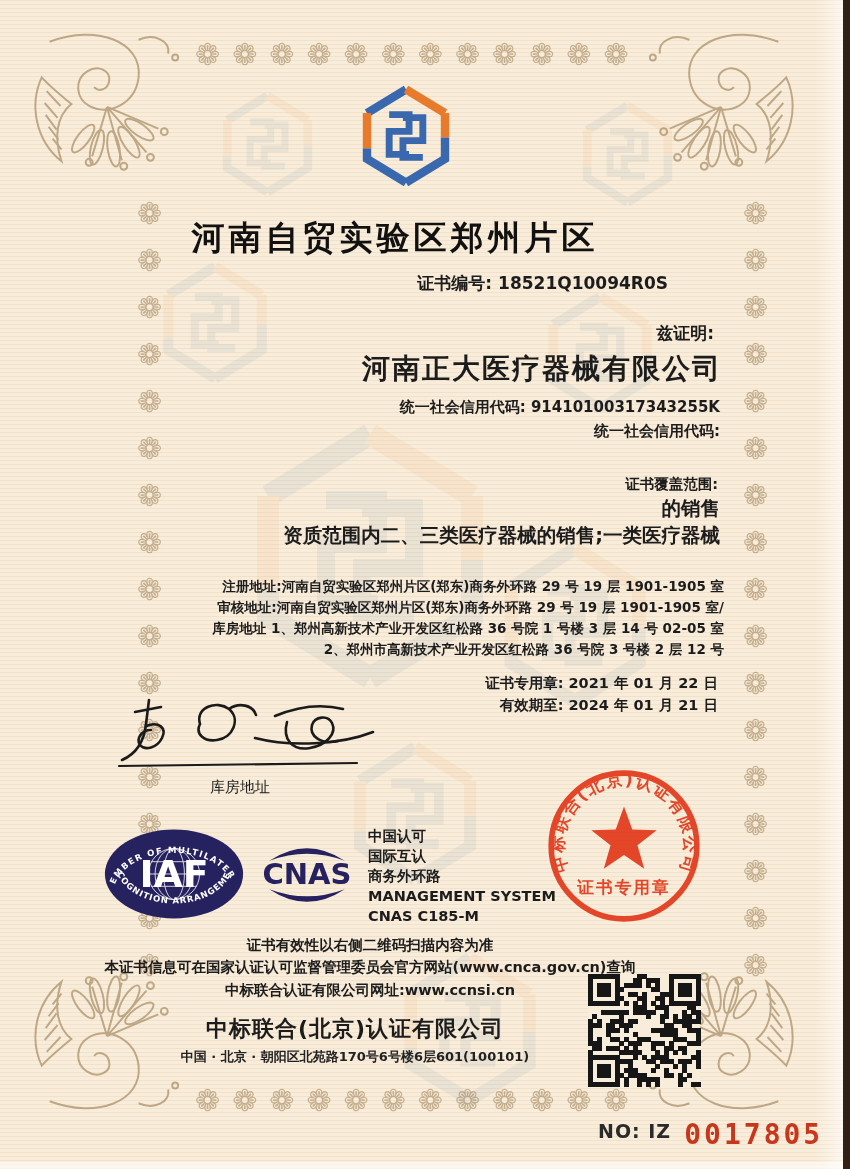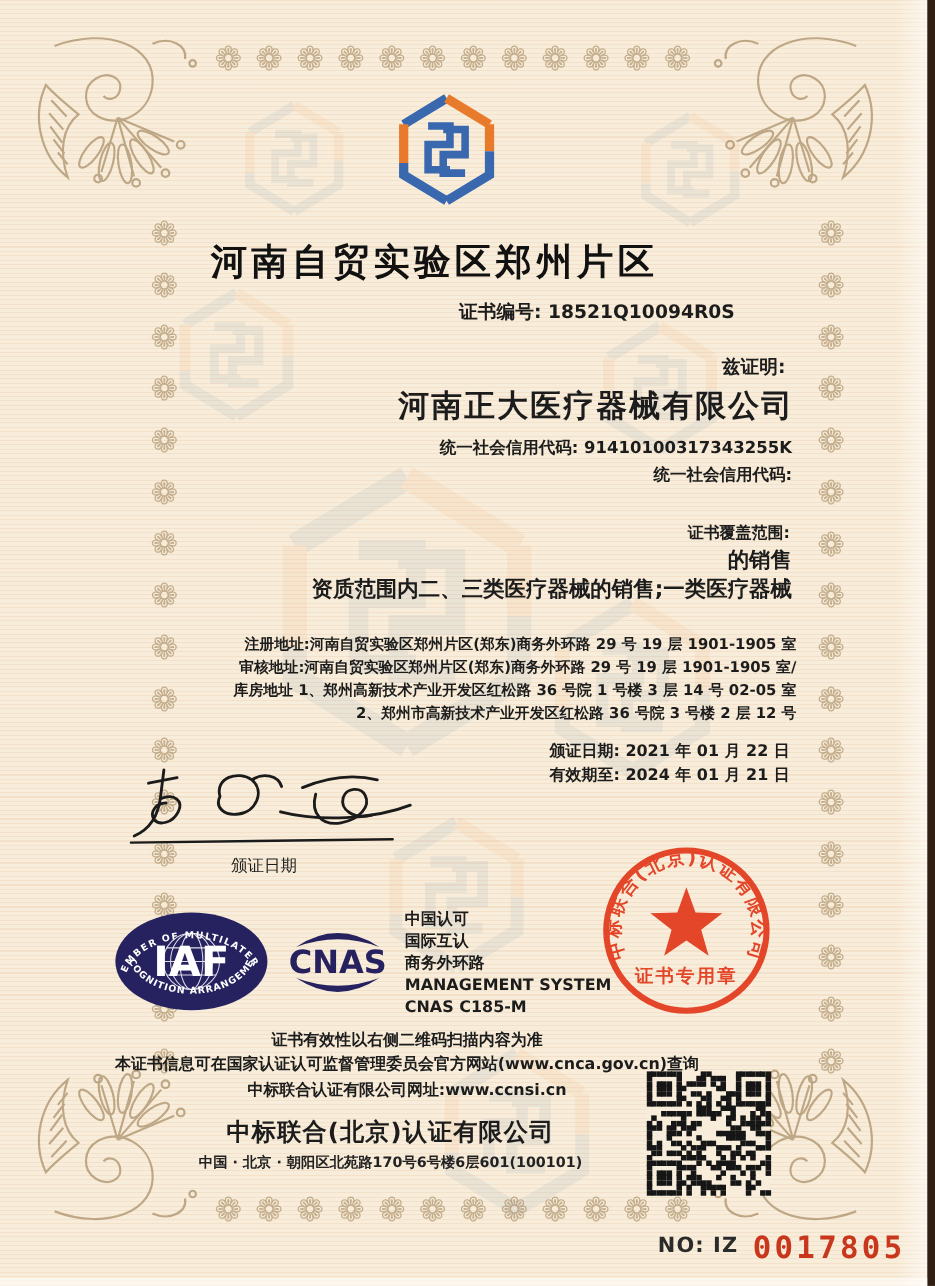--- a/index.html
+++ b/index.html
@@ -175,34 +175,34 @@
   </div>
 
   <div class="addresses">
     <div>注册地址:河南自贸实验区郑州片区(郑东)商务外环路 29 号 19 层 1901-1905 室</div>
     <div>审核地址:河南自贸实验区郑州片区(郑东)商务外环路 29 号 19 层 1901-1905 室/</div>
     <div>库房地址 1、郑州高新技术产业开发区红松路 36 号院 1 号楼 3 层 14 号 02-05 室</div>
     <div>2、郑州市高新技术产业开发区红松路 36 号院 3 号楼 2 层 12 号</div>
   </div>
 
   <div class="dates">
-    <div><span>颁证日期:</span> <span>2021 年 01 月 22 日</span></div>
+    <div><span>证书专用章:</span> <span>2021 年 01 月 22 日</span></div>
     <div><span>有效期至:</span> <span>2024 年 01 月 21 日</span></div>
   </div>
 
   <svg class="signature" viewBox="0 0 290 88" fill="none" stroke="#1b1b1b" stroke-width="2.6" stroke-linecap="round">
     <path d="M30,20 L56,15 M44,8 L41,32 C39,50 31,62 17,68"></path>
     <path d="M41,34 C54,29 62,36 57,46 C52,56 40,59 35,53 C31,47 36,38 46,38"></path>
     <path d="M95,32 C90,15 112,8 124,17 C136,27 128,46 112,48 C99,50 90,42 95,32 M124,17 C134,10 148,13 151,23"></path>
     <path d="M170,24 C194,14 218,12 238,17"></path>
     <path d="M182,30 C177,48 188,59 205,56 C222,53 232,41 227,31 C223,23 210,24 207,33 C204,44 216,53 233,49"></path>
     <path d="M150,46 C185,55 235,53 268,40"></path>
     <path d="M14,74 L252,71" stroke-width="2.2"></path>
   </svg>
-  <div class="signer">颁证日期</div>
+  <div class="signer">库房地址</div>
 
   <svg class="iaf" viewBox="0 0 150 100">
     <defs>
       <path id="iafTop" d="M13,60 A64,43 0 0 1 137,60"></path>
       <path id="iafBot" d="M16,52 A62,42 0 0 0 134,52"></path>
     </defs>
     <ellipse cx="75" cy="50" rx="73" ry="47" fill="#26215f"></ellipse>
     <g stroke="#ffffff" stroke-width="1" fill="none" opacity=".85">
       <circle cx="75" cy="50" r="27"></circle>
       <ellipse cx="75" cy="50" rx="11" ry="27"></ellipse>

